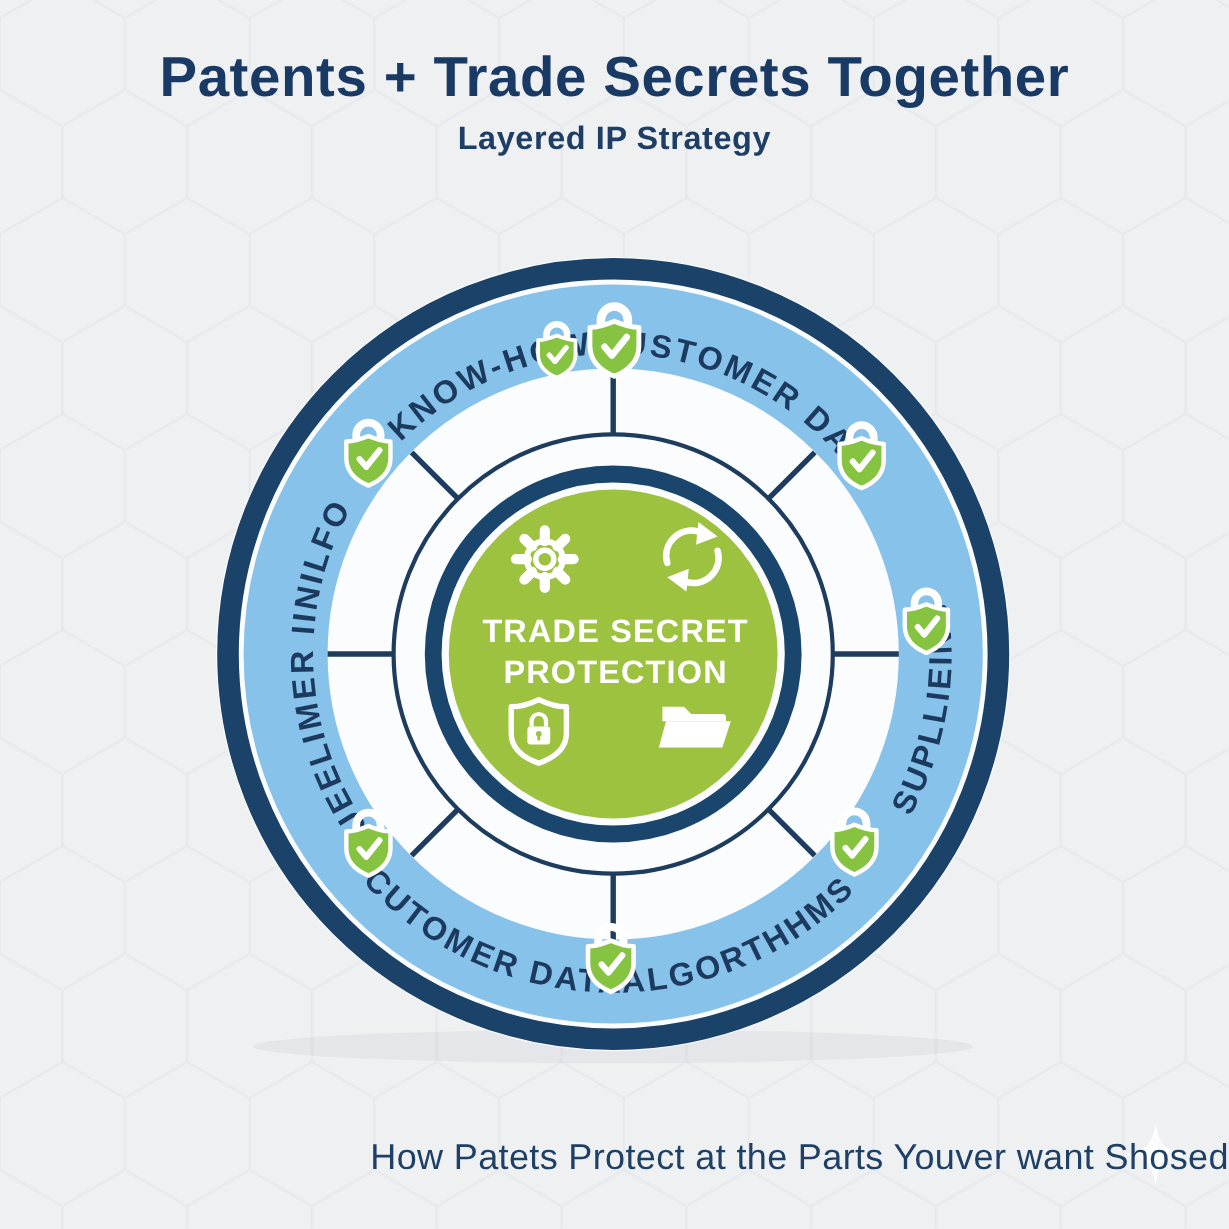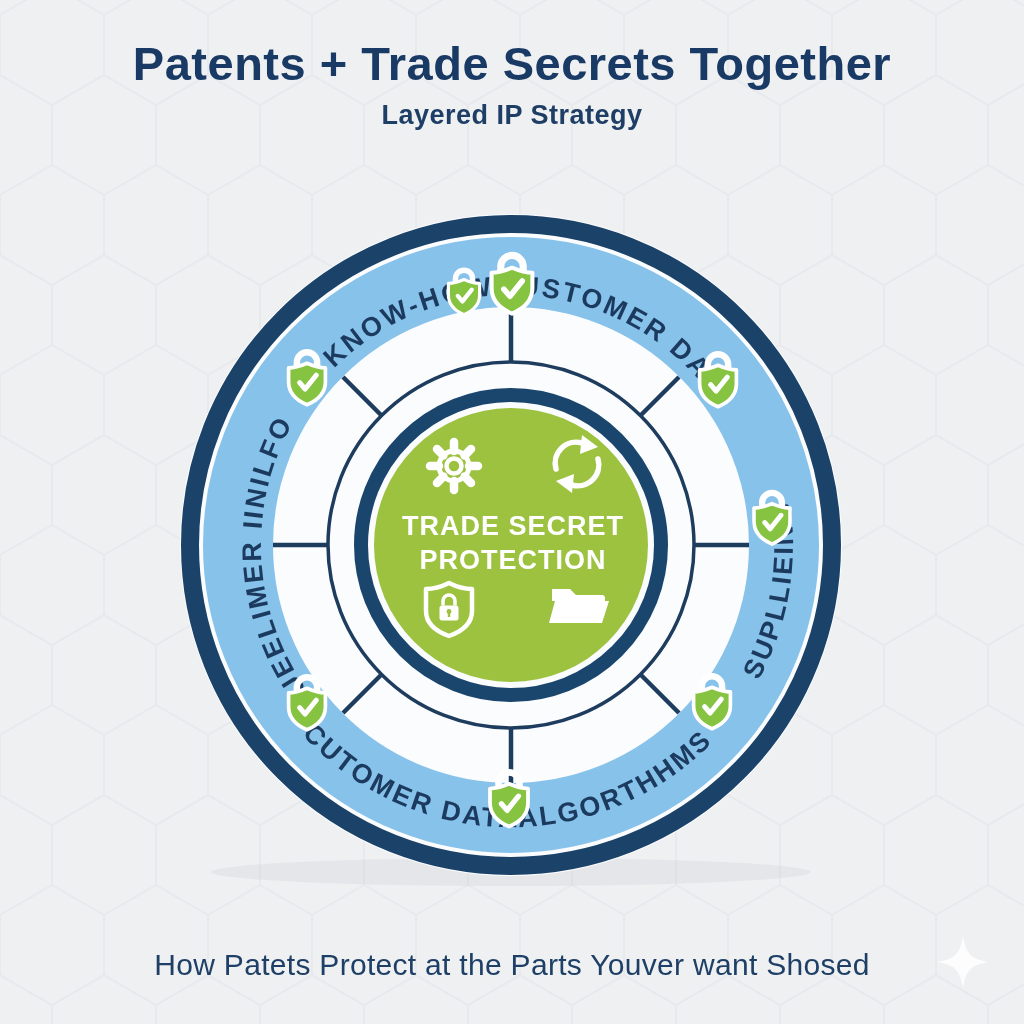--- a/index.html
+++ b/index.html
@@ -4,21 +4,21 @@
 <style>
   html,body{margin:0;padding:0;}
   body{width:1024px;height:1024px;overflow:hidden;background:#eff0f2;
        font-family:"Liberation Sans","DejaVu Sans",sans-serif;}
   .stage{position:relative;width:1024px;height:1024px;}
   .stage > svg{position:absolute;left:0;top:0;}
   .header{position:absolute;left:0;top:38px;width:1024px;text-align:center;z-index:5;}
   .title{font-size:47px;font-weight:700;color:#1a3a66;letter-spacing:.5px;line-height:1.1;}
   .subtitle{margin-top:10px;font-size:27px;font-weight:700;color:#1e3e66;letter-spacing:.5px;}
   .footer{position:absolute;left:0;top:948px;width:1024px;text-align:center;z-index:5;}
-  .caption{font-size:30px;font-weight:400;color:#1e3f66;letter-spacing:.3px;}
+  .caption{font-size:30px;font-weight:400;color:#1e3f66;letter-spacing:.3px;text-align:right;}
 </style>
 </head>
 <body>
 
 <div class="stage">
 
   <svg width="1024" height="1024" viewBox="0 0 1024 1024">
     <defs>
       <pattern id="hexpat" width="104" height="180" patternUnits="userSpaceOnUse">
         <g fill="none" stroke="#e2e4e9" stroke-width="2" opacity="0.55">

